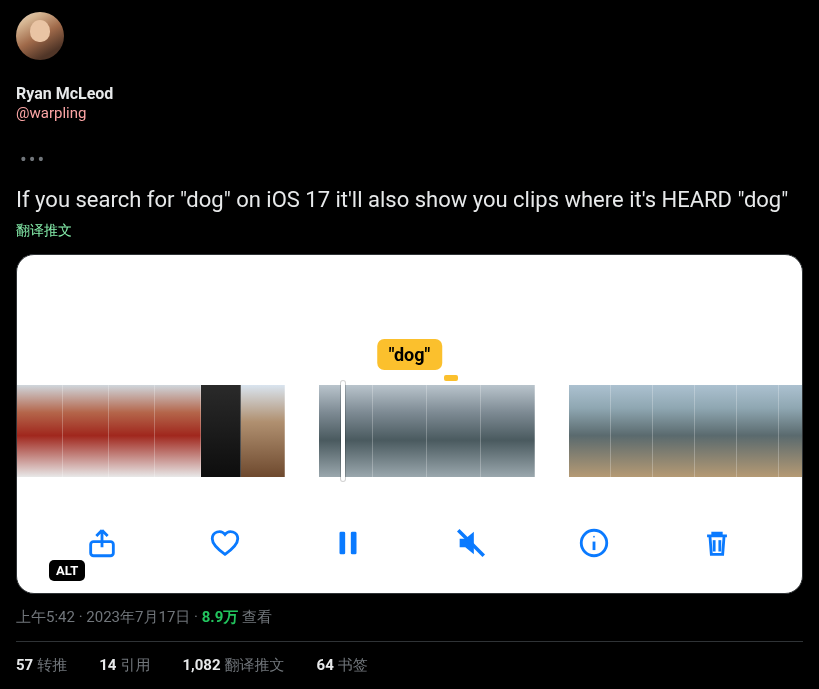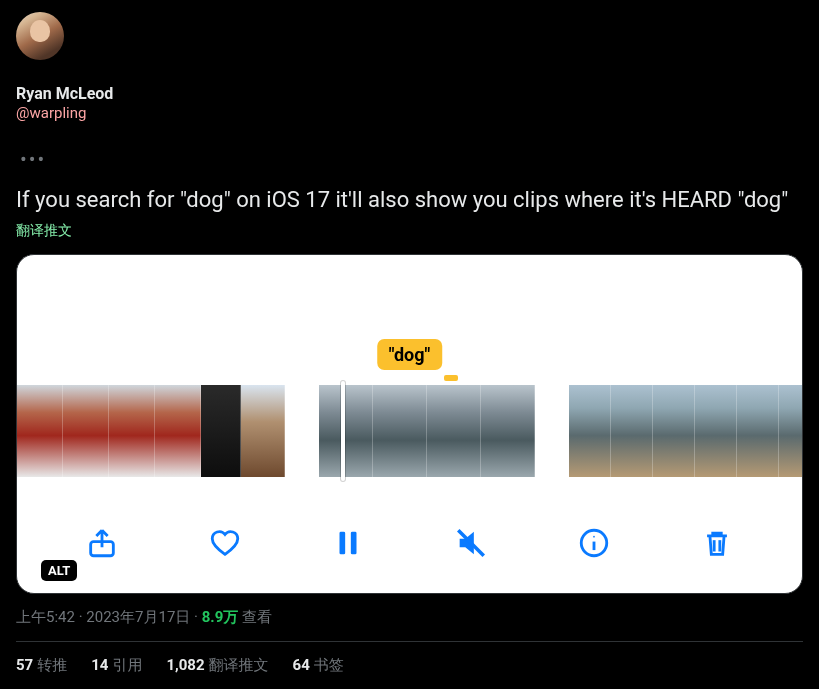--- a/index.html
+++ b/index.html
@@ -132,21 +132,21 @@
     justify-content: center;
     color: #0a7aff;
     cursor: pointer;
   }
   .tool-btn svg { width: 34px; height: 34px; stroke: #0a7aff; fill: none; stroke-width: 2; }
   .tool-btn.pause svg rect { fill:#0a7aff; stroke:none; }
   .tool-btn.mute svg { stroke:#0a7aff; }
   .alt-badge {
     position: absolute;
     bottom: 12px;
-    left: 24px;
+    left: 32px;
     background: #000;
     color: #fff;
     font-size: 13px;
     font-weight: 700;
     padding: 3px 7px;
     border-radius: 5px;
     cursor: pointer;
   }
   .meta {
     margin-top: 14px;
@@ -154,21 +154,21 @@
     font-size: 15px;
   }
   .meta .views-n { color:#22c55e; font-weight:700; }
   .divider {
     border: none;
     border-top: 1px solid #2f3336;
     margin-top: 14px;
   }
   .stats {
     display: flex;
-    gap: 24px;
+    gap: 32px;
     margin-top: 14px;
     font-size: 15px;
     color: #71767b;
     align-items: center;
   }
   .stats .n { color: #e7e9ea; font-weight: 700; margin-right: 4px; }
   .stats > div { cursor: pointer; }
 </style>
 </head>
 <body>

